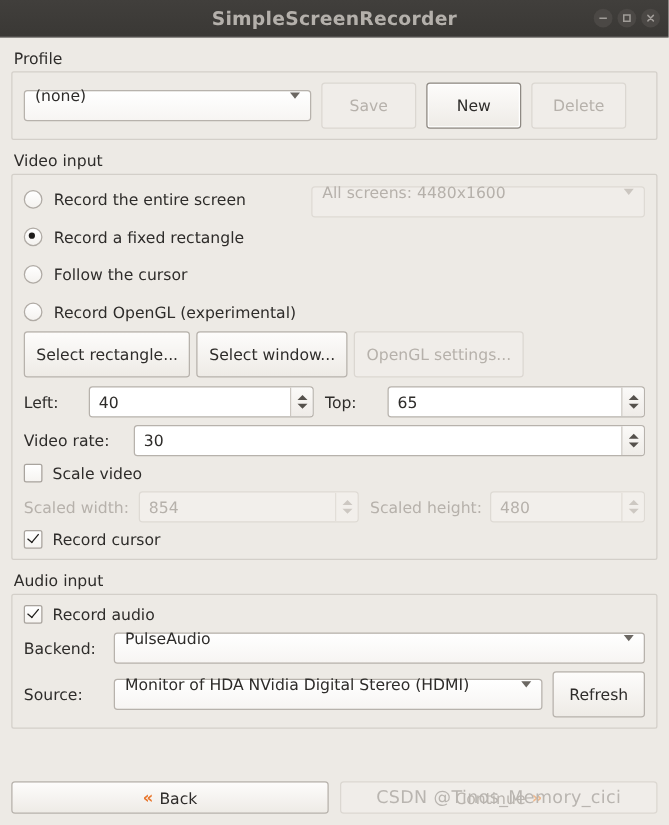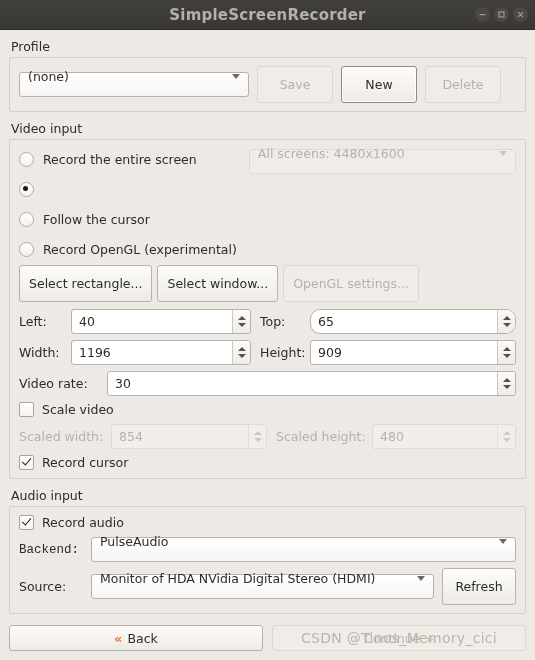--- a/index.html
+++ b/index.html
@@ -337,20 +337,21 @@
     <div class="group-box">
 
       <div style="display:flex;align-items:flex-start;">
         <div style="flex:0 0 auto;">
           <div class="radio-row">
             <span class="radio"></span>
             <span class="lbl">Record the entire screen</span>
           </div>
           <div class="radio-row">
             <span class="radio checked"></span>
+            <span class="lbl">Record a fixed rectangle</span>
           </div>
           <div class="radio-row">
             <span class="radio"></span>
             <span class="lbl">Follow the cursor</span>
           </div>
           <div class="radio-row" style="margin-bottom:5px;">
             <span class="radio"></span>
             <span class="lbl">Record OpenGL (experimental)</span>
           </div>
         </div>
@@ -371,67 +372,49 @@
       <div class="row">
         <span class="lbl" style="width:52px;">Left:</span>
         <div class="spin" style="width:180px;">
           <span class="val">40</span>
           <span class="btns">
               <i class="up"></i>
               <i class="dn"></i>
             </span>
         </div>
         <span class="lbl" style="width:50px;margin-left:9px;">Top:</span>
-        <div class="spin" style="flex:1 1 auto;border-radius:10px;">
+        <div class="spin" style="flex:1 1 auto;">
           <span class="val">65</span>
           <span class="btns">
               <i class="up"></i>
               <i class="dn"></i>
             </span>
         </div>
       </div>
 
-      <div class="row">
-        <span class="lbl" style="width:52px;">Width:</span>
-        <div class="spin" style="width:180px;">
-          <span class="val">1196</span>
-          <span class="btns">
-              <i class="up"></i>
-              <i class="dn"></i>
-            </span>
-        </div>
-        <span class="lbl" style="width:50px;margin-left:9px;">Height:</span>
-        <div class="spin" style="flex:1 1 auto;">
-          <span class="val">909</span>
-          <span class="btns">
-              <i class="up"></i>
-              <i class="dn"></i>
-            </span>
-        </div>
-      </div>
 
       <div class="row">
         <span class="lbl" style="width:88px;">Video rate:</span>
         <div class="spin" style="flex:1 1 auto;">
           <span class="val">30</span>
           <span class="btns">
               <i class="up"></i>
               <i class="dn"></i>
             </span>
         </div>
       </div>
 
       <div class="row" style="margin-bottom:7px;">
         <span class="cbx"></span>
         <span class="lbl">Scale video</span>
       </div>
 
       <div class="row">
         <span class="lbl disabled" style="width:92px;">Scaled width:</span>
-        <div class="spin disabled" style="width:156px;">
+        <div class="spin disabled" style="width:176px;">
           <span class="val">854</span>
           <span class="btns">
               <i class="up"></i>
               <i class="dn"></i>
             </span>
         </div>
         <span class="lbl disabled" style="width:96px;margin-left:9px;">Scaled height:</span>
         <div class="spin disabled" style="flex:1 1 auto;">
           <span class="val">480</span>
           <span class="btns">
@@ -447,21 +430,21 @@
       </div>
     </div>
 
     <div class="group-label" style="margin-top:9px;">Audio input</div>
     <div class="group-box">
       <div class="row" style="margin-bottom:7px;">
         <span class="cbx checked"></span>
         <span class="lbl">Record audio</span>
       </div>
       <div class="row">
-        <span class="lbl" style="width:72px;font-family:Liberation Mono, monospace;">Backend:</span>
+        <span class="lbl" style="width:72px;">Backend:</span>
         <div class="combo" style="flex:1 1 auto;">
           <span>PulseAudio</span>
           <span class="arrow"></span>
         </div>
       </div>
       <div class="row" style="margin-bottom:0;">
         <span class="lbl" style="width:72px;">Source:</span>
         <div class="combo" style="flex:1 1 auto;">
           <span>Monitor of HDA NVidia Digital Stereo (HDMI)</span>
           <span class="arrow"></span>

